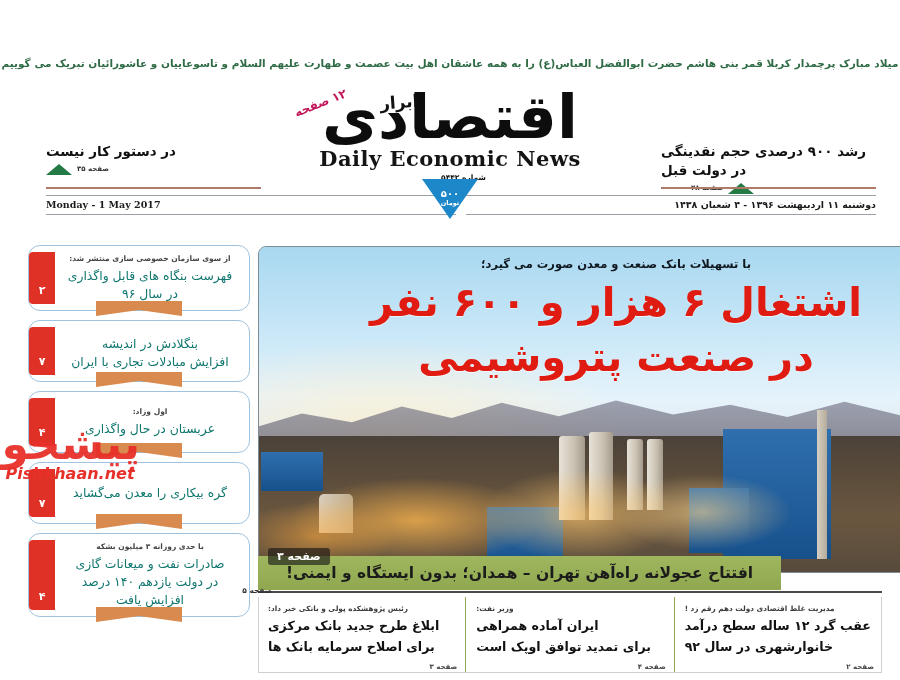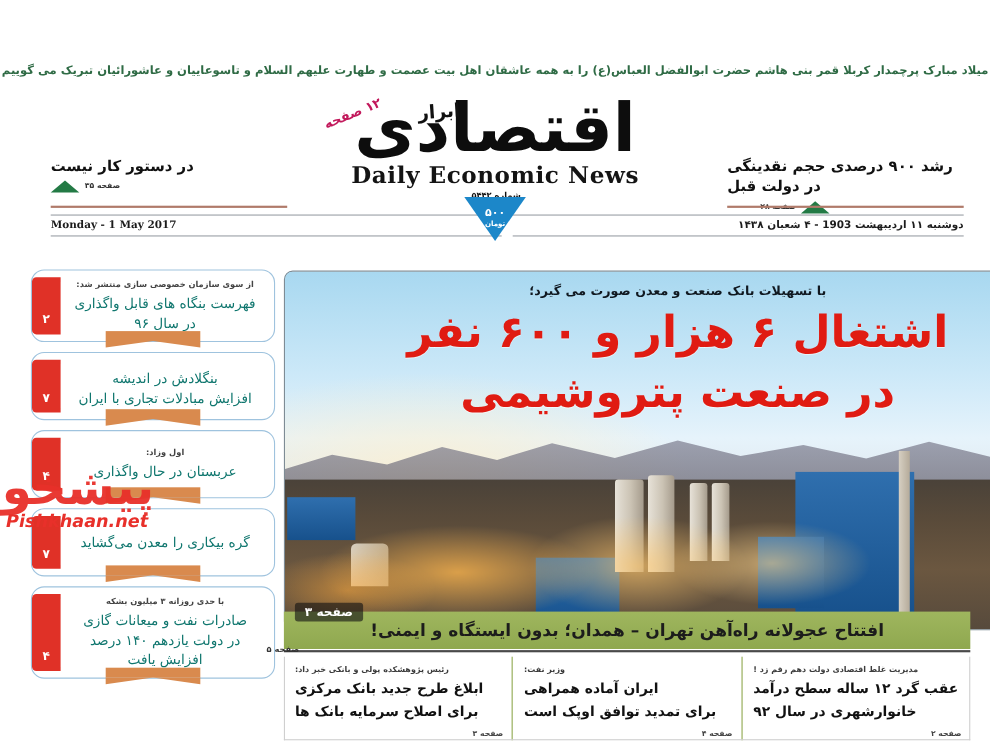--- a/index.html
+++ b/index.html
@@ -120,20 +120,21 @@
   }
   .issue-no {
     position: absolute;
     top: -2px; left: -6px;
     width: 70px;
     font-size: 7.5px;
     font-weight: bold;
     color: #111;
     direction: rtl;
     white-space: nowrap;
+    text-align: right;
   }
 
   
   .hdr-teaser {
     position: absolute;
     top: 142px;
     width: 215px;
     direction: rtl;
   }
   .hdr-teaser.left  { left: 46px;  text-align: left; }
@@ -373,21 +374,21 @@
     border-radius: 3px;
     direction: rtl;
     z-index: 5;
   }
 
   
   .green-banner {
     position: absolute;
     left: 258px;
     top: 556px;
-    width: 624px;
+    width: 523px;
     height: 34px;
     background: linear-gradient(to bottom, #9fb65e, #8fa84f);
     display: flex;
     align-items: center;
     justify-content: center;
     direction: rtl;
   }
   .green-banner span {
     font-size: 15.5px;
     font-weight: bold;
@@ -505,21 +506,21 @@
   </div>
 
   <div class="rule-thin" style="left:46px;  top:187px; width:215px;"></div>
   <div class="rule-thin" style="right:24px; top:187px; width:215px;"></div>
   <div class="rule-gray" style="left:46px;  top:195px; width:410px;"></div>
   <div class="rule-gray" style="right:24px; top:195px; width:410px;"></div>
   <div class="rule-gray" style="left:46px;  top:214px; width:410px;"></div>
   <div class="rule-gray" style="right:24px; top:214px; width:410px;"></div>
 
   <div class="datestamp ltr">Monday -  1 May 2017</div>
-  <div class="datestamp rtl">دوشنبه ۱۱ اردیبهشت 1903 - ۴ شعبان ۱۴۳۸</div>
+  <div class="datestamp rtl">دوشنبه ۱۱ اردیبهشت ۱۳۹۶ - ۴ شعبان ۱۴۳۸</div>
 
   <div class="sidebar">
 
     <div class="card-wrap">
       <div class="card">
         <div class="card-tab">
           <span>۲</span>
         </div>
         <div class="card-kicker">از سوی سازمان خصوصی سازی منتشر شد:</div>
         <div class="card-title">فهرست بنگاه های قابل واگذاری</div>

